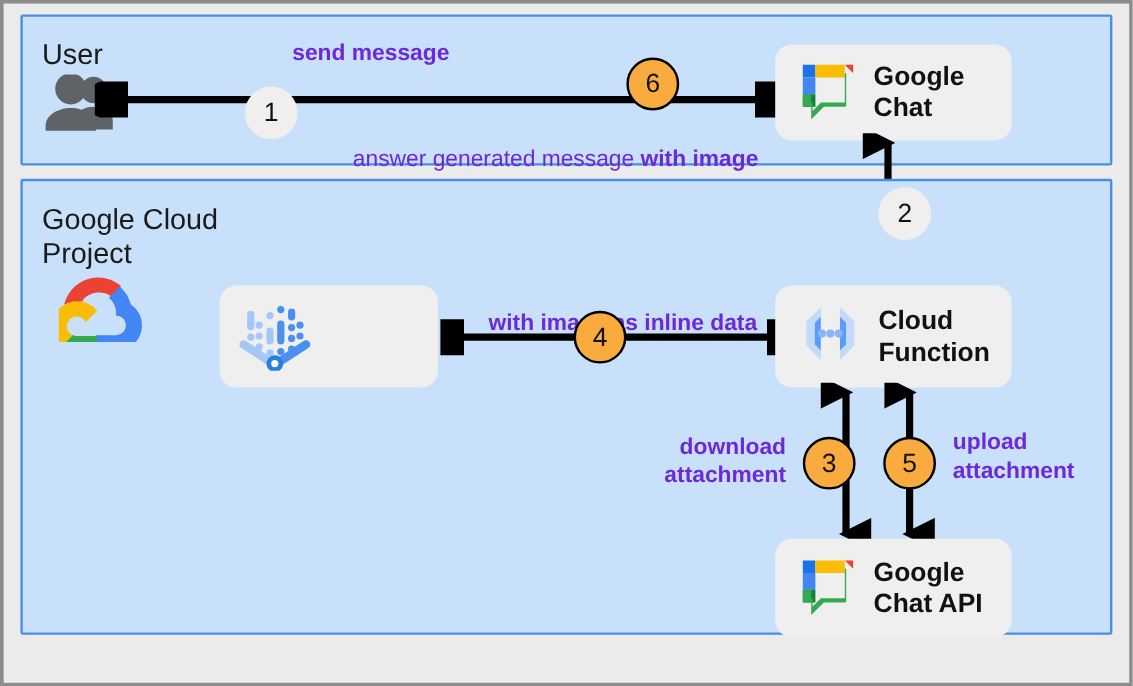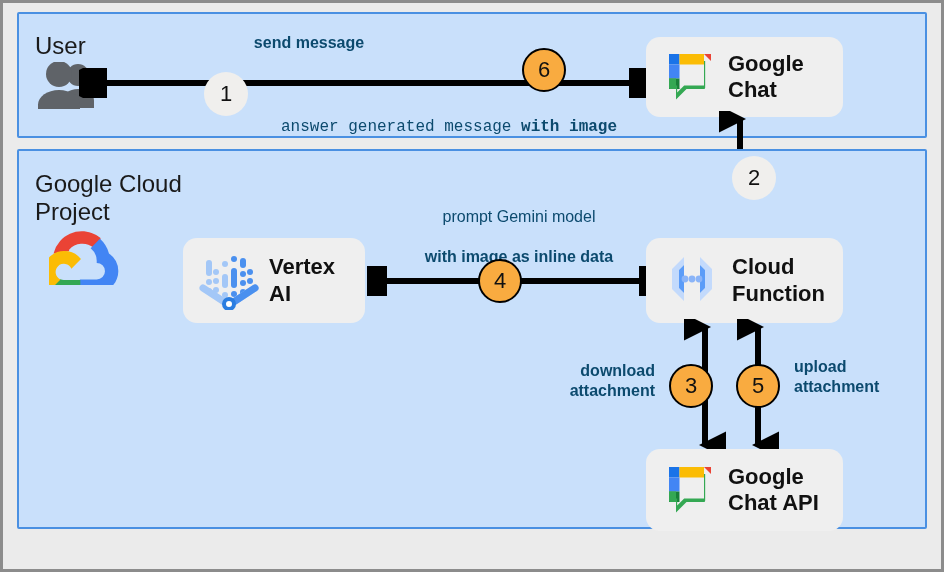--- a/index.html
+++ b/index.html
@@ -73,22 +73,22 @@
     color: #111;
     font-weight: 400;
     z-index: 5;
   }
   .badge.grey   { background: #f0efed; }
   .badge.orange { background: #f9ab40; border: 2px solid #000; }
 
   
   .edge-label {
     position: absolute;
-    font-size: 16px;
-    color: #0c4a6e;
+    font-size: 19px;
+    color: #6d28d9;
     line-height: 1.25;
     white-space: pre-line;
   }
   .w-regular { font-weight: 400; }
   .w-bold    { font-weight: 700; }
   .ta-right  { text-align: right; }
   .ta-center { text-align: center; }
 </style>
 </head>
 <body>
@@ -102,21 +102,21 @@
       <svg width="62" height="48" viewBox="0 0 62 48">
         <circle cx="43" cy="13" r="11" fill="#5f6368"></circle>
         <path d="M43 27c-9 0-16 5.2-16 11.6V46h32v-7.4C59 32.2 52 27 43 27z" fill="#5f6368"></path>
         <circle cx="24" cy="12" r="13" fill="#5f6368"></circle>
         <path d="M24 28C12.5 28 3 34.6 3 42.6V47h42v-4.4C45 34.6 35.5 28 24 28z" fill="#5f6368"></path>
       </svg>
     </span>
 
     <div class="edge-label w-bold ta-center" style="left:160px; top:19px; width:260px;">send message</div>
 
-    <div class="edge-label" style="left:262px; top:83px;font-family:Liberation Mono, monospace;">
+    <div class="edge-label" style="left:275px; top:83px;">
       <span class="w-regular">answer generated message</span><span class="w-regular"> </span><span class="w-bold">with image</span>
     </div>
 
     <svg class="conn" style="left:60px; top:54px;" width="576" height="30">
       <defs>
         <marker id="ahL1" markerWidth="9" markerHeight="9" refX="8" refY="4.5" orient="auto">
           <path d="M9,0 L9,9 L0,4.5 z" fill="#000"></path>
         </marker>
         <marker id="ahR1" markerWidth="9" markerHeight="9" refX="1" refY="4.5" orient="auto">
           <path d="M0,0 L0,9 L9,4.5 z" fill="#000"></path>
@@ -169,21 +169,21 @@
       <svg width="72" height="58" viewBox="0 0 72 58">
         <path d="M44.5 20.5l6.6-6.6.44-2.78C39.5.9 21.3 2.14 11.1 14.1a31.2 31.2 0 0 0-6.6 12.4l2.37-.33 13.2-2.18.02-1.3A17.9 17.9 0 0 1 44.5 20.5z" fill="#ea4335"></path>
         <path d="M59.9 26.3a29.7 29.7 0 0 0-8.96-14.43l-9.27 9.27a16.5 16.5 0 0 1 6.05 13.1v1.65a8.25 8.25 0 0 1 0 16.5H31.2l-1.63 1.67v9.9l1.63 1.58h16.5c11.8.09 21.5-9.3 21.6-21.1a21.3 21.3 0 0 0-9.4-18z" fill="#4285f4"></path>
         <path d="M14.8 66.2h16.5V52.9H14.8a8.2 8.2 0 0 1-3.38-.73l-2.34.71-6.65 6.6-.58 2.24A21.2 21.2 0 0 0 14.8 66.2z" fill="#34a853"></path>
         <path d="M14.8 24.1A21.3 21.3 0 0 0 1.95 62.1l9.57-9.57a8.25 8.25 0 1 1 10.9-10.9l9.57-9.57A21.2 21.2 0 0 0 14.8 24.1z" fill="#fbbc05"></path>
         <g transform="translate(0,-5.5) scale(1)"></g>
       </svg>
     </span>
 
     <div class="edge-label ta-center" style="left:355px; top:36px; width:290px;">
-      <span class="w-regular">prompt Gemini model</span><br>
+      <br>
       <span class="w-bold">with image as inline data</span>
     </div>
 
     <div class="node" id="node-vertex-ai" style="left:164px; top:87px;">
       <span class="icon">
         <svg width="60" height="62" viewBox="0 0 60 62">
           <g fill="#a3c7f7">
             <circle cx="17" cy="24" r="3"></circle>
               <circle cx="17" cy="33" r="3"></circle>
             <circle cx="17" cy="42" r="3"></circle>
@@ -203,22 +203,20 @@
               <circle cx="44" cy="44" r="3"></circle>
             <circle cx="51" cy="24" r="3"></circle>
               <circle cx="51" cy="33" r="3"></circle>
             <circle cx="35" cy="11" r="3"></circle>
           </g>
           <path d="M4 40 L30 57 L56 40" fill="none" stroke="#a3c7f7" stroke-width="7" stroke-linecap="round" stroke-linejoin="round"></path>
           <path d="M30 57 L56 40" fill="none" stroke="#4a90ef" stroke-width="7" stroke-linecap="round"></path>
           <circle cx="30" cy="56" r="5" fill="#fff" stroke="#2a7de1" stroke-width="4"></circle>
         </svg>
       </span>
-      <span class="node-label">Vertex
-AI</span>
     </div>
 
     <svg class="conn" style="left:348px; top:115px;" width="292" height="30">
       <defs>
         <marker id="ahL4" markerWidth="9" markerHeight="9" refX="8" refY="4.5" orient="auto">
           <path d="M9,0 L9,9 L0,4.5 z" fill="#000"></path>
         </marker>
         <marker id="ahR4" markerWidth="9" markerHeight="9" refX="1" refY="4.5" orient="auto">
           <path d="M0,0 L0,9 L9,4.5 z" fill="#000"></path>
         </marker>

